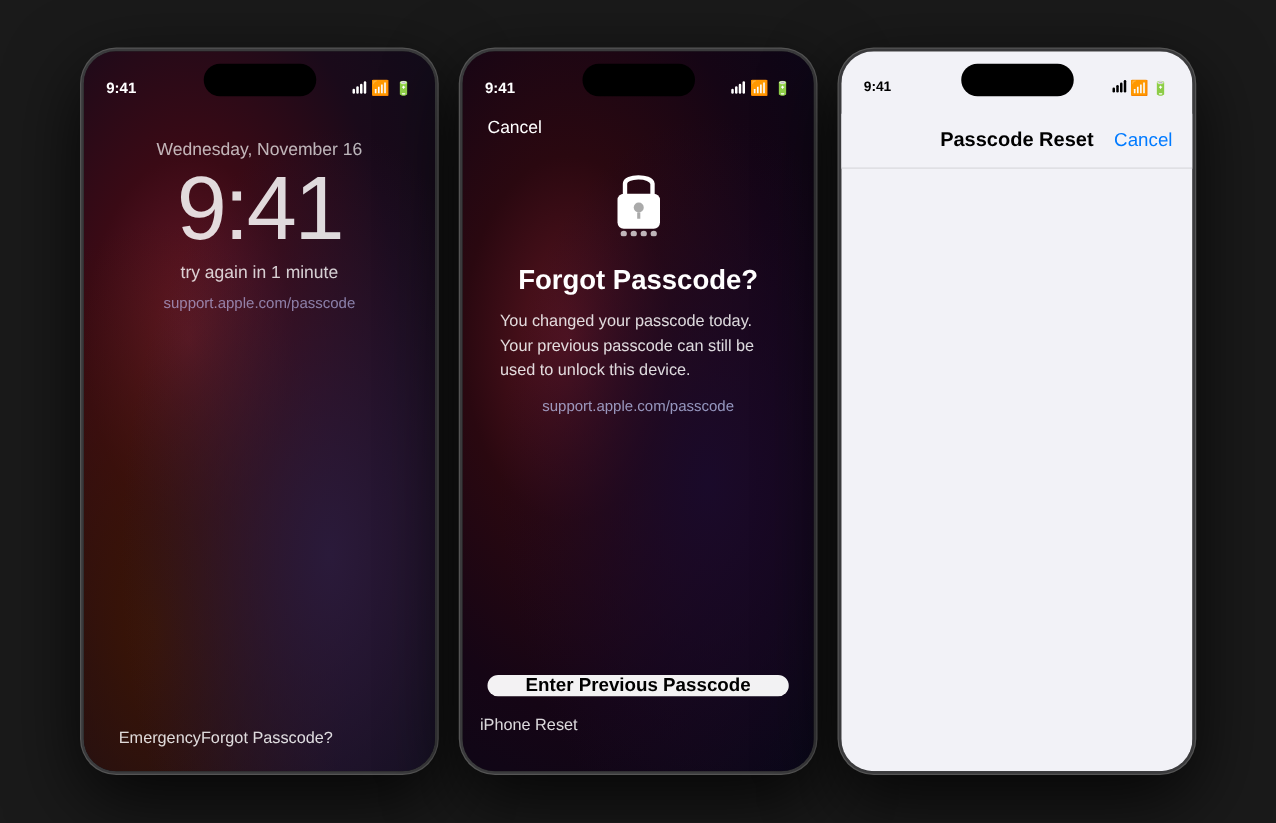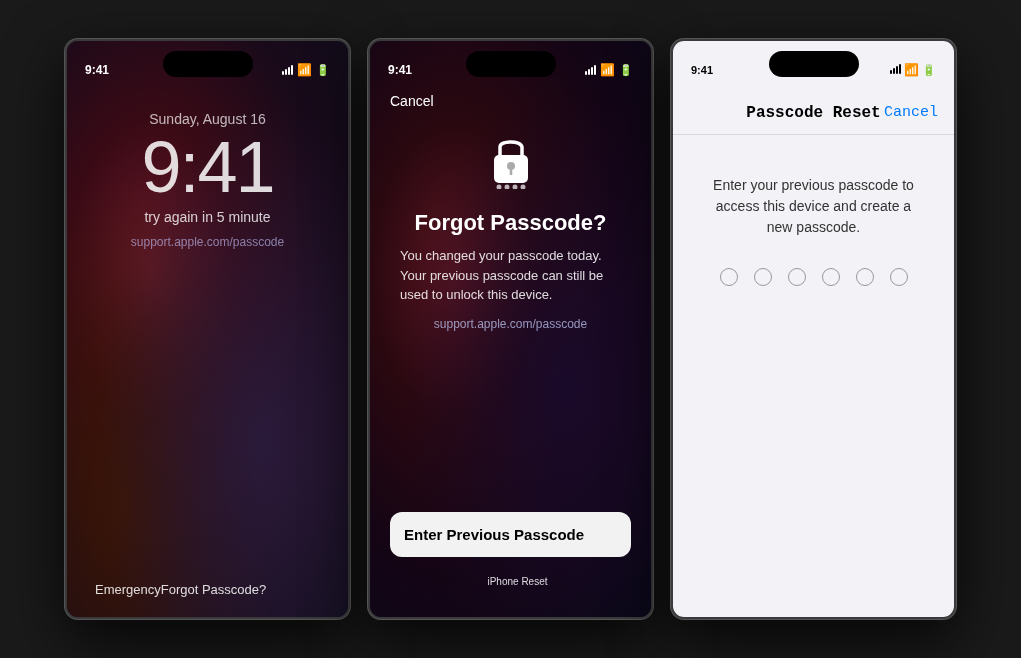--- a/index.html
+++ b/index.html
@@ -13,21 +13,21 @@
       gap: 18px;
       font-family: -apple-system, BlinkMacSystemFont, 'SF Pro Display', 'Helvetica Neue', sans-serif;
       overflow: hidden;
     }
 
     
     .iphone {
       width: 285px;
       height: 580px;
       background: #1c1c1e;
-      border-radius: 13px;
+      border-radius: 28px;
       border: 2px solid #3a3a3c;
       position: relative;
       overflow: hidden;
       box-shadow: 0 0 0 1px #555, inset 0 0 0 1px #222, 0 20px 60px rgba(0,0,0,0.8);
     }
 
     
     .dynamic-island {
       position: absolute;
       top: 10px;
@@ -197,33 +197,33 @@
     }
 
     .phone2-button {
       position: absolute;
       bottom: 60px;
       left: 20px;
       right: 20px;
       background: rgba(255,255,255,0.95);
       color: #000;
       border-radius: 12px;
-      padding: 14px;
+      text-align: center;
       font-size: 15px;
       font-weight: 600;
       z-index: 3;
     }
 
     .phone2-reset {
       position: absolute;
       bottom: 30px;
       left: 14px;
       right: 0;
-      text-align: center;
-      font-size: 10px;
+      text-align: left;
+      font-size: 13px;
       color: rgba(255,255,255,0.85);
       z-index: 3;
     }
 
     
     .phone3-bg {
       position: absolute;
       inset: 0;
       background: #f2f2f7;
     }
@@ -249,21 +249,20 @@
       top: 50px;
       left: 0;
       right: 0;
       height: 44px;
       background: #f2f2f7;
       display: flex;
       align-items: center;
       justify-content: center;
       z-index: 3;
       border-bottom: 1px solid rgba(0,0,0,0.1);
-      font-family: Liberation Mono, monospace;
     }
 
     .phone3-title {
       font-size: 16px;
       font-weight: 600;
       color: #000;
     }
 
     .phone3-cancel {
       position: absolute;
@@ -323,23 +322,23 @@
         <span style="width:2px;height:6px;background:#fff;border-radius:1px;display:block;"></span>
         <span style="width:2px;height:8px;background:#fff;border-radius:1px;display:block;"></span>
         <span style="width:2px;height:10px;background:#fff;border-radius:1px;display:block;"></span>
       </span>
       <span style="font-size:12px;">📶</span>
       <span style="font-size:11px;">🔋</span>
     </span>
   </div>
 
   <div class="phone1-content">
-    <div class="phone1-date">Sunday, August 16</div>
+    <div class="phone1-date">Wednesday, November 16</div>
     <div class="phone1-time">9:41</div>
-    <div class="phone1-retry">try again in 5 minute</div>
+    <div class="phone1-retry">try again in 1 minute</div>
     <div class="phone1-support">support.apple.com/passcode</div>
   </div>
 
   <div class="phone1-bottom">
     <span>Emergency</span>
     <span>Forgot Passcode?</span>
   </div>
 </div>
 
 <div class="iphone">
@@ -403,24 +402,13 @@
       <span style="font-size:12px;">📶</span>
       <span style="font-size:11px;">🔋</span>
     </span>
   </div>
 
   <div class="phone3-header">
     <span class="phone3-title">Passcode Reset</span>
     <span class="phone3-cancel">Cancel</span>
   </div>
 
-  <div class="phone3-content">
-    <div class="phone3-desc">Enter your previous passcode to access this device and create a new passcode.</div>
-    <div class="passcode-dots">
-      <div class="passcode-dot"></div>
-      <div class="passcode-dot"></div>
-      <div class="passcode-dot"></div>
-      <div class="passcode-dot"></div>
-      <div class="passcode-dot"></div>
-      <div class="passcode-dot"></div>
-    </div>
-  </div>
 </div>
 
 </body></html>

